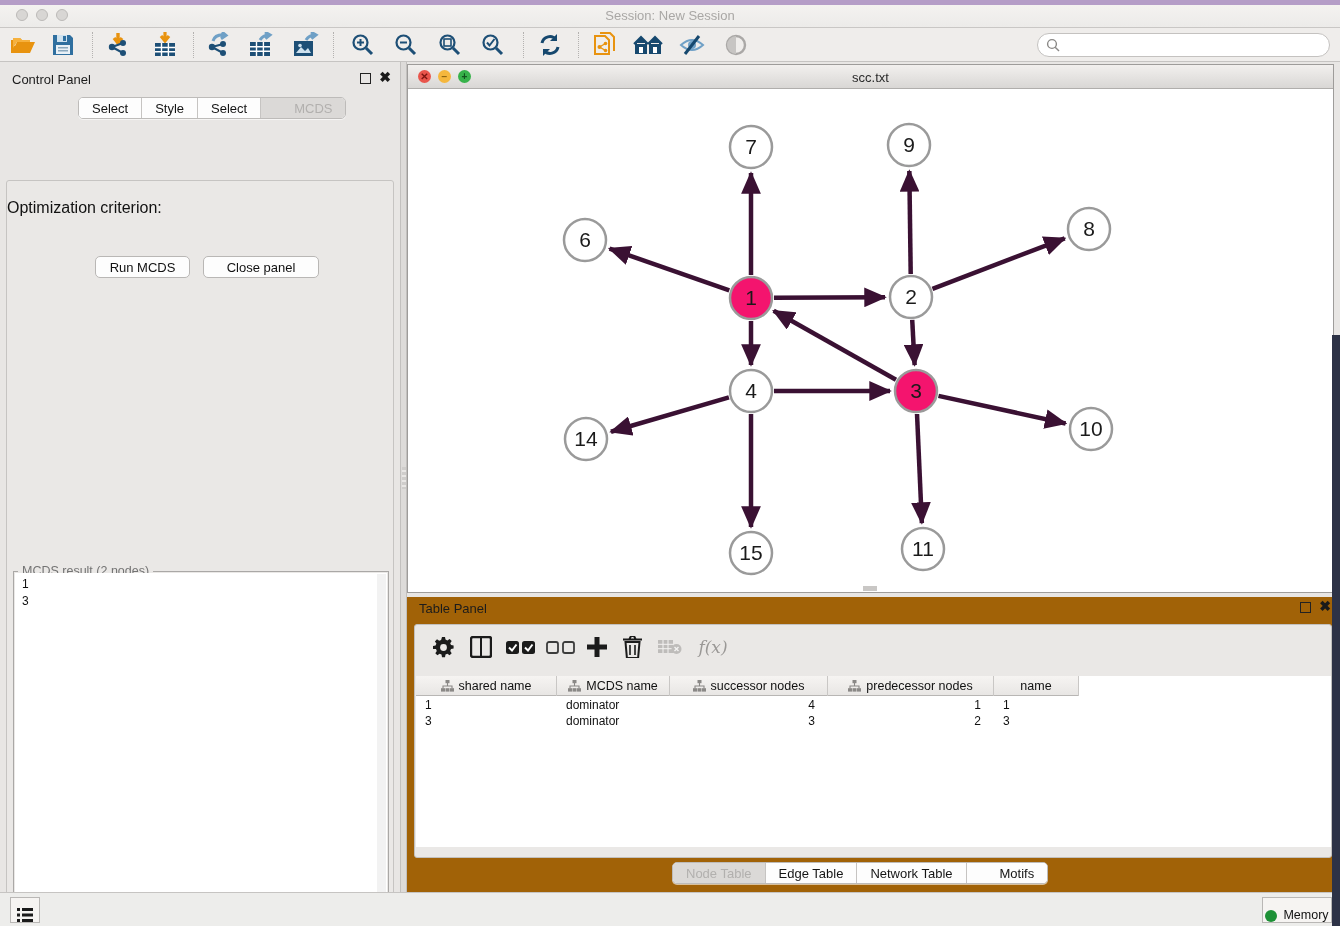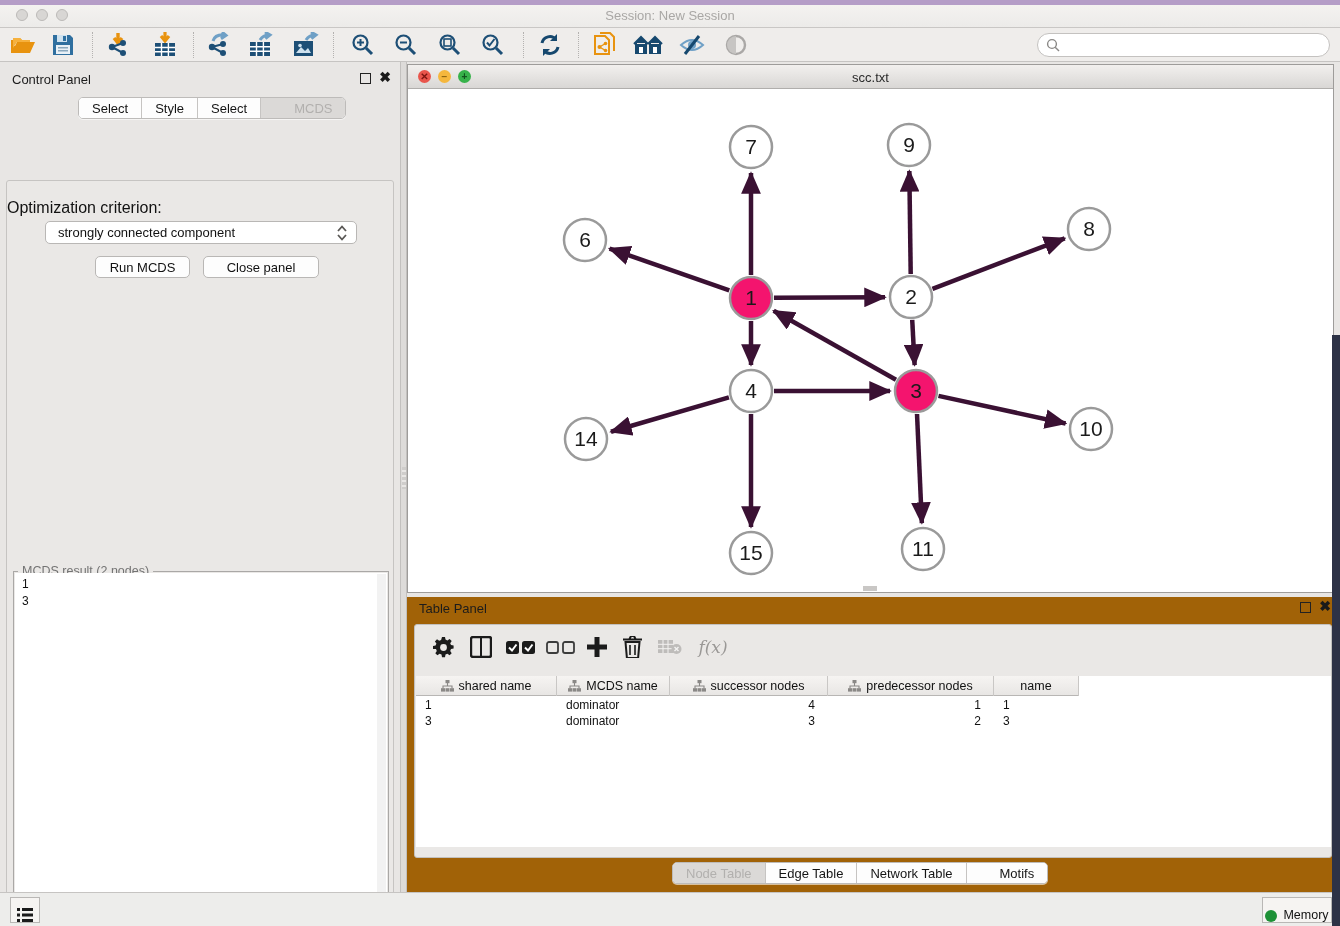--- a/index.html
+++ b/index.html
@@ -268,29 +268,20 @@
     <span class="close-btn" style="left:378px">✖</span>
   </div>
   <div class="seg-ctrl" style="left:78px; top:35px;" id="cp-tabs">
       <span class="seg">Select</span>
       <span class="seg">Style</span>
       <span class="seg">Select</span>
       <span class="seg selected">MCDS</span>
     </div>
   <div id="cp-content">
     <div id="opt-label">Optimization criterion:</div>
-    <div id="opt-dropdown">
-      <span>strongly connected component</span>
-      <span id="dd-stepper">
-        <svg width="12" height="18" viewBox="0 0 12 18">
-            <path d="M2 7 L6 2.5 L10 7" fill="none" stroke="#5a5856" stroke-width="1.8"></path>
-            <path d="M2 11 L6 15.5 L10 11" fill="none" stroke="#5a5856" stroke-width="1.8"></path>
-          </svg>
-      </span>
-    </div>
     <div class="cp-btn" style="left:88px; width:95px;">Run MCDS</div>
     <div class="cp-btn" style="left:196px; width:116px;">Close panel</div>
     <div id="result-group">
       <div id="result-border"></div>
       <span id="result-title">MCDS result (2 nodes)</span>
       <div id="result-text">1
 3</div>
       <div id="result-scroll"></div>
     </div>
   </div>

